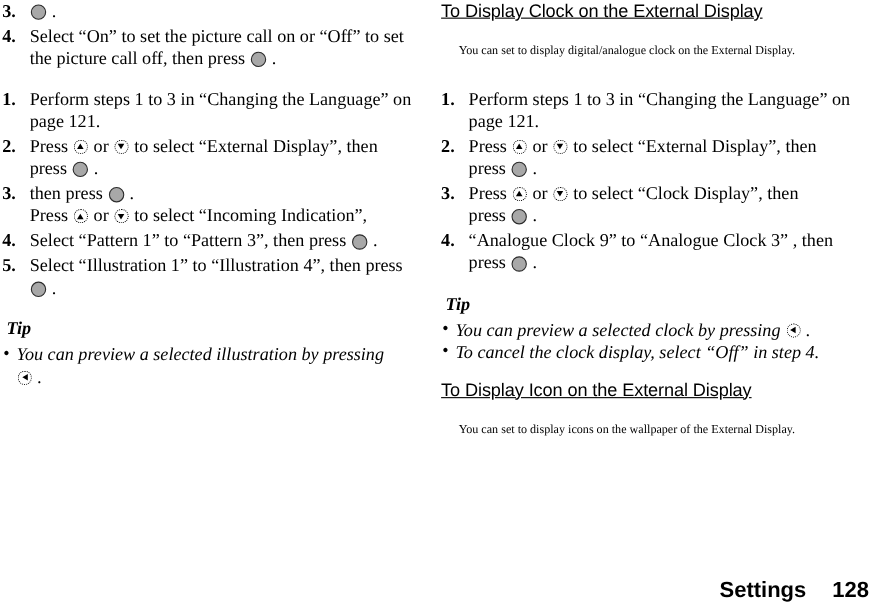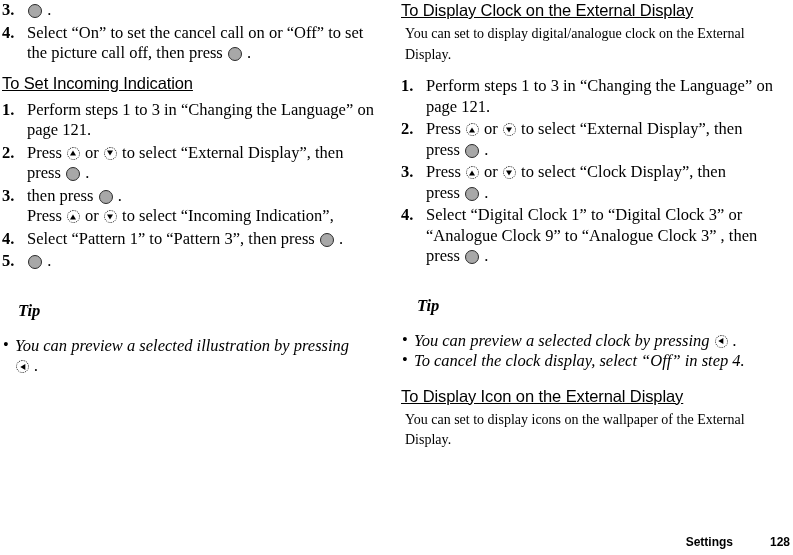--- a/index.html
+++ b/index.html
@@ -36,23 +36,23 @@
     font-family: "Liberation Sans", "DejaVu Sans", sans-serif;
     font-size: 16.5px;
     font-weight: normal;
     line-height: 20px;
     margin: 0;
     padding: 0;
     letter-spacing: -0.1px;
     text-decoration: underline;
   }
   .intro {
-    font-size: 14px;
+    font-size: 11px;
     line-height: 20.5px;
-    margin: 4px;
+    margin: 16px;
     padding: 0;
   }
 
   
   ol.steps {
     list-style: none;
     margin: 0;
     padding: 0;
   }
   ol.steps > li {
@@ -69,21 +69,21 @@
     font-weight: bold;
   }
   .step-text { display: block; }
 
   
   .tip-title {
     font-weight: bold;
     font-style: italic;
     font-size: 16.5px;
     line-height: 19px;
-    margin: 16px;
+    margin: 4px;
   }
   ul.tips {
     list-style: none;
     margin: 0;
     padding: 0;
   }
   ul.tips > li {
     position: relative;
     padding-left: 13px;
     font-style: italic;
@@ -150,21 +150,21 @@
 
   
   .footer {
     position: absolute;
     left: 0;
     bottom: 6px;
     width: 793px;
     height: 20px;
     font-family: "Liberation Sans", "DejaVu Sans", sans-serif;
     font-weight: bold;
-    font-size: 12px;
+    font-size: 20px;
     text-align: right;
   }
   .footer .chapter {
     position: absolute;
     right: 60px;
     bottom: 0;
   }
   .footer .pageno {
     position: absolute;
     right: 3px;
@@ -181,26 +181,25 @@
 <div class="page">
 
   <div class="col col-left">
     <ol class="steps" id="left-continued">
         <li>
           <span class="num">3.</span>
           <span class="step-text"><span class="key key-center"></span> .</span>
         </li>
         <li>
           <span class="num">4.</span>
-          <span class="step-text">Select “On” to set the cancel call on or “Off” to set</span>
+          <span class="step-text">Select “On” to set the picture call on or “Off” to set</span>
           <span class="step-text">the picture call off, then press <span class="key key-center"></span> .</span>
         </li>
       </ol>
     <div class="gap-sm"></div>
-    <h2 class="section-heading">To Set Incoming Indication</h2>
     <div class="gap-sm"></div>
     <ol class="steps" id="left-steps">
         <li>
           <span class="num">1.</span>
           <span class="step-text">Perform steps 1 to 3 in “Changing the Language” on</span>
           <span class="step-text">page 121.</span>
         </li>
         <li>
           <span class="num">2.</span>
           <span class="step-text">Press <span class="key key-nav up"><span class="tri"></span></span> or <span class="key key-nav down"><span class="tri"></span></span> to select “External Display”, then</span>
@@ -210,20 +209,21 @@
           <span class="num">3.</span>
           <span class="step-text">then press <span class="key key-center"></span> .</span>
           <span class="step-text">Press <span class="key key-nav up"><span class="tri"></span></span> or <span class="key key-nav down"><span class="tri"></span></span> to select “Incoming Indication”,</span>
         </li>
         <li>
           <span class="num">4.</span>
           <span class="step-text">Select “Pattern 1” to “Pattern 3”, then press <span class="key key-center"></span> .</span>
         </li>
         <li>
           <span class="num">5.</span>
+          <span class="step-text">Select “Illustration 1” to “Illustration 4”, then press</span>
           <span class="step-text"><span class="key key-center"></span> .</span>
         </li>
       </ol>
     <div class="gap-md"></div>
     <div class="tip-title">Tip</div>
     <ul class="tips" id="left-tips">
         <li>
           <span class="bullet">•</span>
           <span class="step-text">You can preview a selected illustration by pressing</span>
           <span class="step-text"><span class="key key-nav left"><span class="tri"></span></span> .</span>
@@ -246,21 +246,20 @@
           <span class="step-text">Press <span class="key key-nav up"><span class="tri"></span></span> or <span class="key key-nav down"><span class="tri"></span></span> to select “External Display”, then</span>
           <span class="step-text">press <span class="key key-center"></span> .</span>
         </li>
         <li>
           <span class="num">3.</span>
           <span class="step-text">Press <span class="key key-nav up"><span class="tri"></span></span> or <span class="key key-nav down"><span class="tri"></span></span> to select “Clock Display”, then</span>
           <span class="step-text">press <span class="key key-center"></span> .</span>
         </li>
         <li>
           <span class="num">4.</span>
-          <span class="step-text">Select “Digital Clock 1” to “Digital Clock 3” or</span>
           <span class="step-text">“Analogue Clock 9” to “Analogue Clock 3” , then</span>
           <span class="step-text">press <span class="key key-center"></span> .</span>
         </li>
       </ol>
     <div class="gap-md"></div>
     <div class="tip-title">Tip</div>
     <ul class="tips" id="right-tips">
         <li>
           <span class="bullet">•</span>
           <span class="step-text">You can preview a selected clock by pressing <span class="key key-nav left"><span class="tri"></span></span> .</span>

